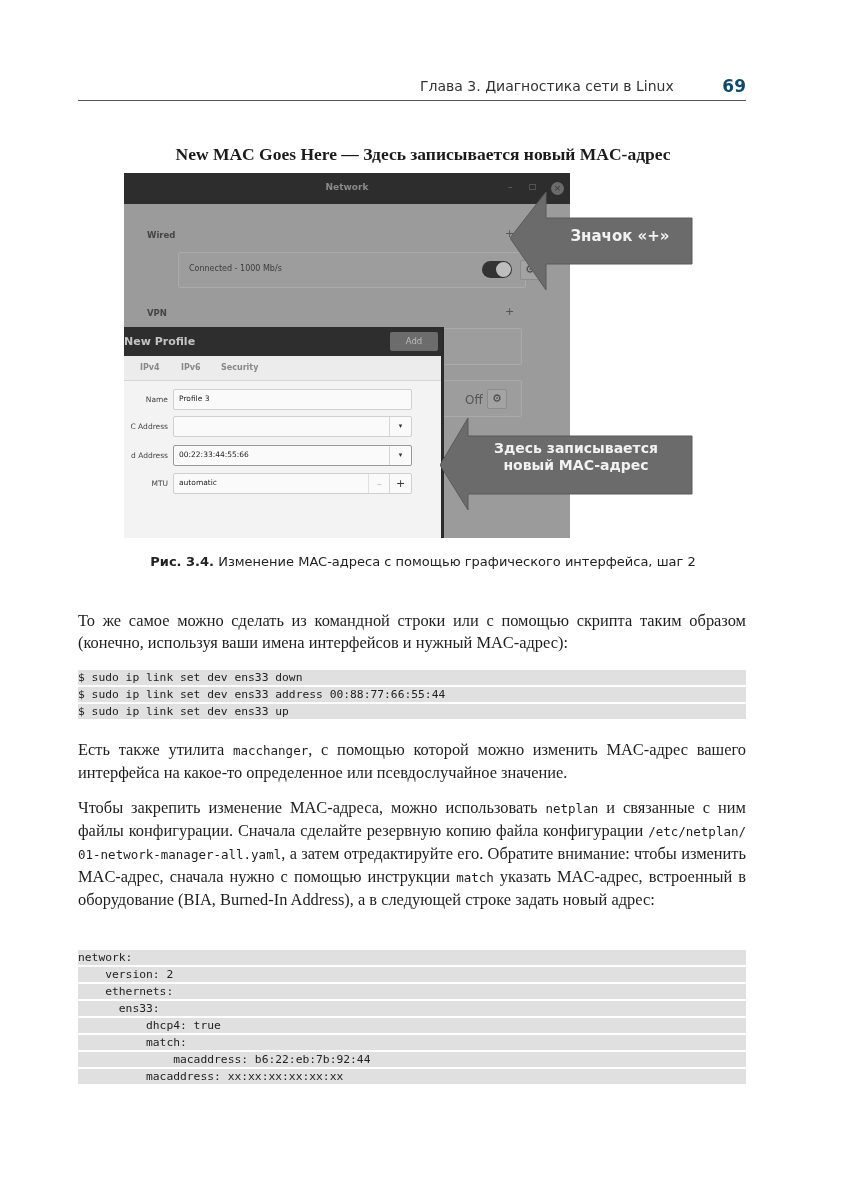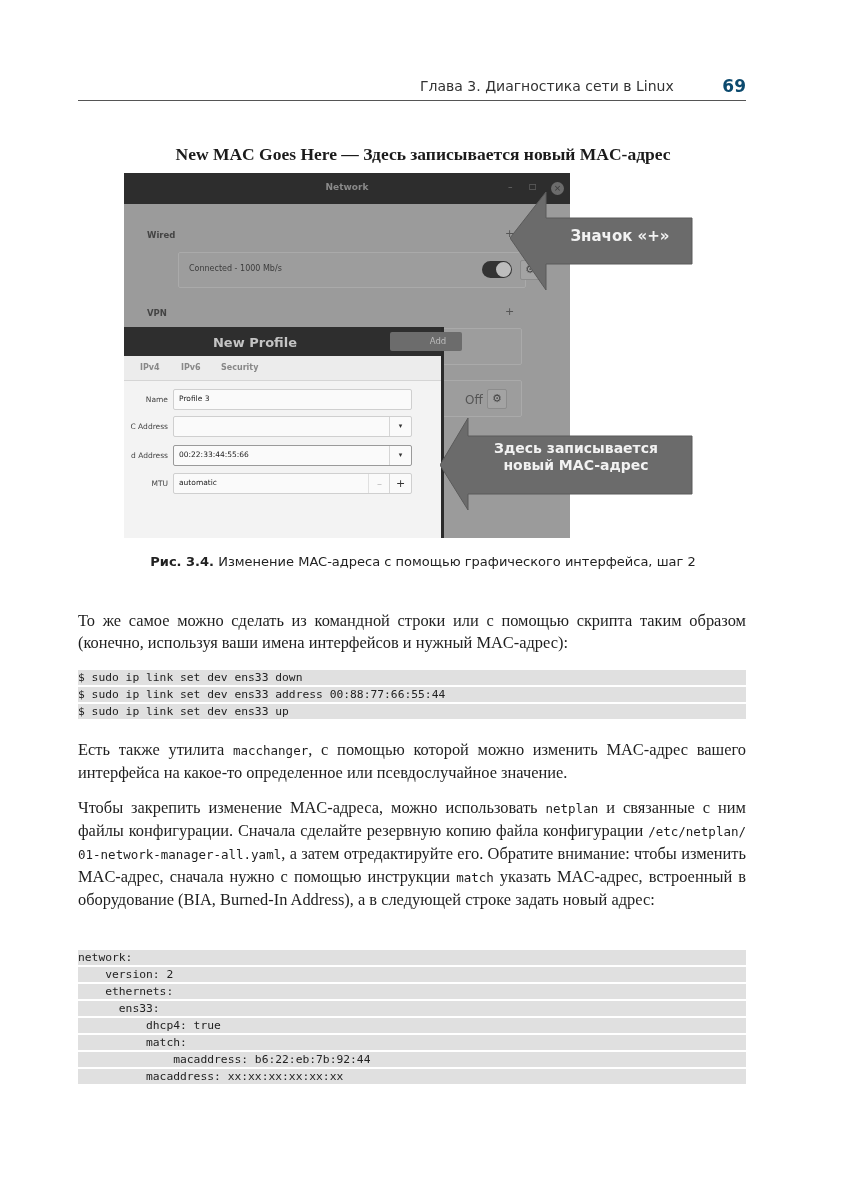--- a/index.html
+++ b/index.html
@@ -24,22 +24,22 @@
   .panel { position:absolute; border:1px solid #aaa; background:#9d9d9d; border-radius:2px; }
   .panel .txt { position:absolute; left:10px; top:11px; font-family:"DejaVu Sans", sans-serif; font-size:8px; color:#3c3c3c; }
   .toggle { position:absolute; width:30px; height:17px; border-radius:9px; background:#333; }
   .toggle .knob { position:absolute; right:1px; top:1px; width:15px; height:15px; border-radius:50%; background:#bdbdbd; }
   .gearbtn { position:absolute; width:18px; height:18px; border:1px solid #8c8c8c; border-radius:2px; background:#a3a3a3; color:#444; font-size:11px; line-height:18px; text-align:center; font-family:"DejaVu Sans", sans-serif; }
   .offlbl { position:absolute; font-family:"DejaVu Sans", sans-serif; font-size:12px; color:#555; }
 
   
   .dialog { left:0; top:154px; width:317px; height:215px; background:#f3f3f3; border-right:3px solid #2b2b2b; }
   .dlg-head { position:absolute; left:0; top:0; width:317px; height:29px; background:#2e2e2e; }
-  .dlg-head .t { position:absolute; left:0; width:262px; top:8px; text-align:center; font-family:"DejaVu Sans", sans-serif; font-size:13px; font-weight:bold; color:#c4c4c4; }
-  .addbtn { position:absolute; left:266px; top:5px; width:48px; height:19px; background:#6c6c6c; border-radius:2px; color:#bcbcbc; font-family:"DejaVu Sans",sans-serif; font-size:8.5px; line-height:19px; text-align:center;padding-left:24px; }
+  .dlg-head .t { position:absolute; left:0; width:262px; top:8px; text-align:left; font-family:"DejaVu Sans", sans-serif; font-size:11px; font-weight:bold; color:#c4c4c4; }
+  .addbtn { position:absolute; left:266px; top:5px; width:48px; height:19px; background:#6c6c6c; border-radius:2px; color:#bcbcbc; font-family:"DejaVu Sans",sans-serif; font-size:8.5px; line-height:19px; text-align:center; }
   .tabs { position:absolute; left:0; top:29px; width:317px; height:24px; background:#ececec; border-bottom:1px solid #d5d5d5; }
   .tab { position:absolute; top:7px; font-family:"DejaVu Sans", sans-serif; font-size:8px; color:#888; font-weight:bold; }
   .flbl { position:absolute; font-family:"DejaVu Sans", sans-serif; font-size:7.5px; color:#444; text-align:right; width:44px; }
   .field { position:absolute; left:49px; width:237px; height:19px; background:#fafafa; border:1px solid #cfcfcf; border-radius:2px; }
   .field.focus { border-color:#9a9a9a; }
   .field .v { position:absolute; left:5px; top:4px; font-family:"DejaVu Sans", sans-serif; font-size:7.5px; color:#222; }
   .field .dd { position:absolute; right:0; top:0; width:21px; height:19px; border-left:1px solid #d5d5d5; text-align:center; line-height:19px; font-size:7px; color:#333; font-family:"DejaVu Sans",sans-serif;}
   .field .minus { position:absolute; right:21px; top:0; width:21px; height:19px; border-left:1px solid #e0e0e0; text-align:center; line-height:19px; font-size:10px; color:#bbb; font-family:"DejaVu Sans",sans-serif;}
   .field .plusb { position:absolute; right:0; top:0; width:21px; height:19px; border-left:1px solid #d5d5d5; text-align:center; line-height:19px; font-size:11px; color:#333; font-family:"DejaVu Sans",sans-serif;}
 

